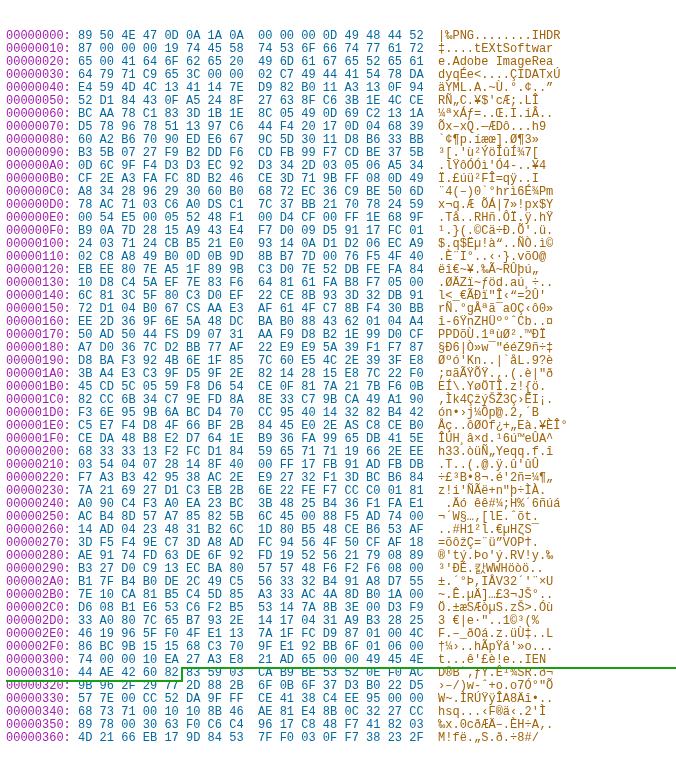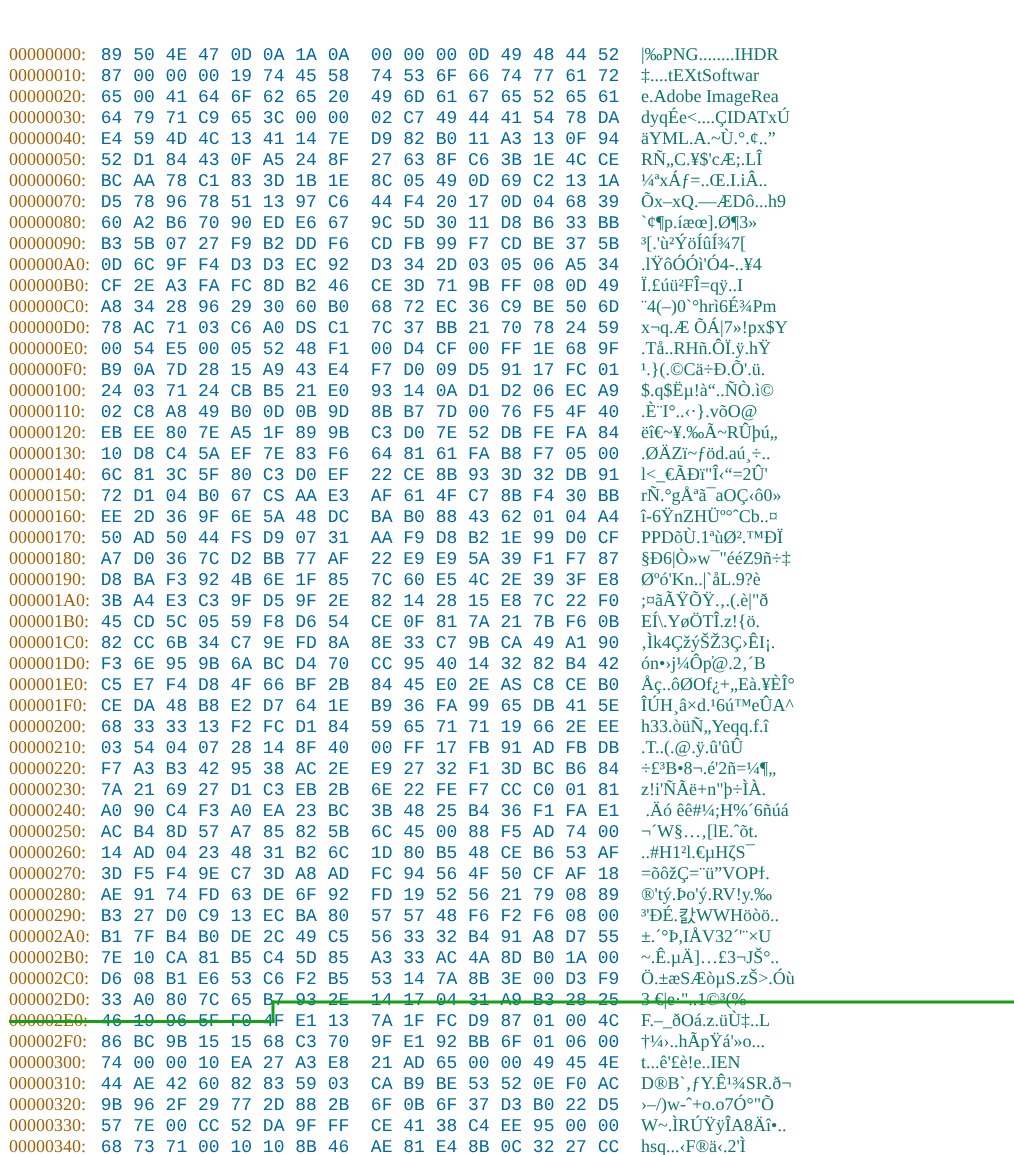--- a/index.html
+++ b/index.html
@@ -16,31 +16,29 @@
     white-space: pre;
     padding: 4px 6px;
     position: relative;
   }
   .row {
     position: relative;
   }
   .offset {
     display: inline-block;
     width: 9ch;
-    color: #a16207;
-    font-family: Liberation Serif, serif;
+    color: #a21caf;
   }
   .hex {
     display: inline-block;
     color: #0369a1;
   }
   .ascii {
     display: inline-block;
-    color: #0f766e;
-    font-family: Liberation Serif, serif;
+    color: #a16207;
   }
   .sep {
     color: #000;
   }
   
   .highlight-line {
     position: absolute;
     border-top: 2px solid #14a214;
     left: 0;
     right: 0;

